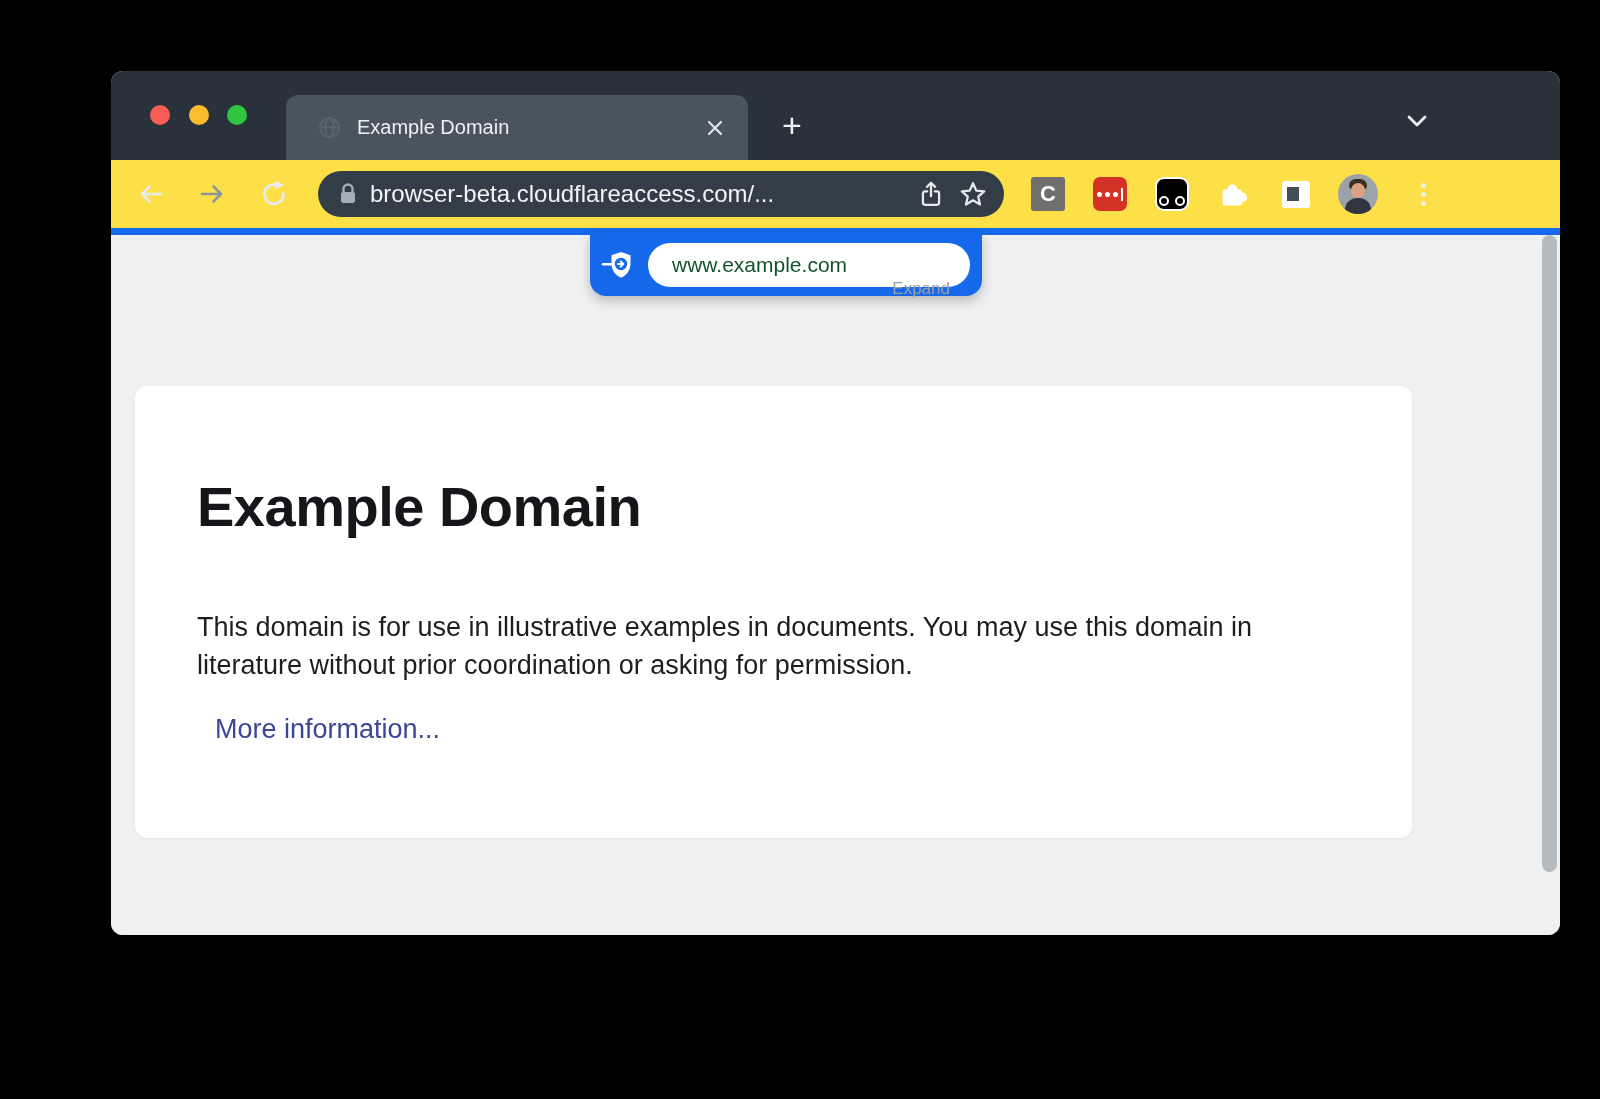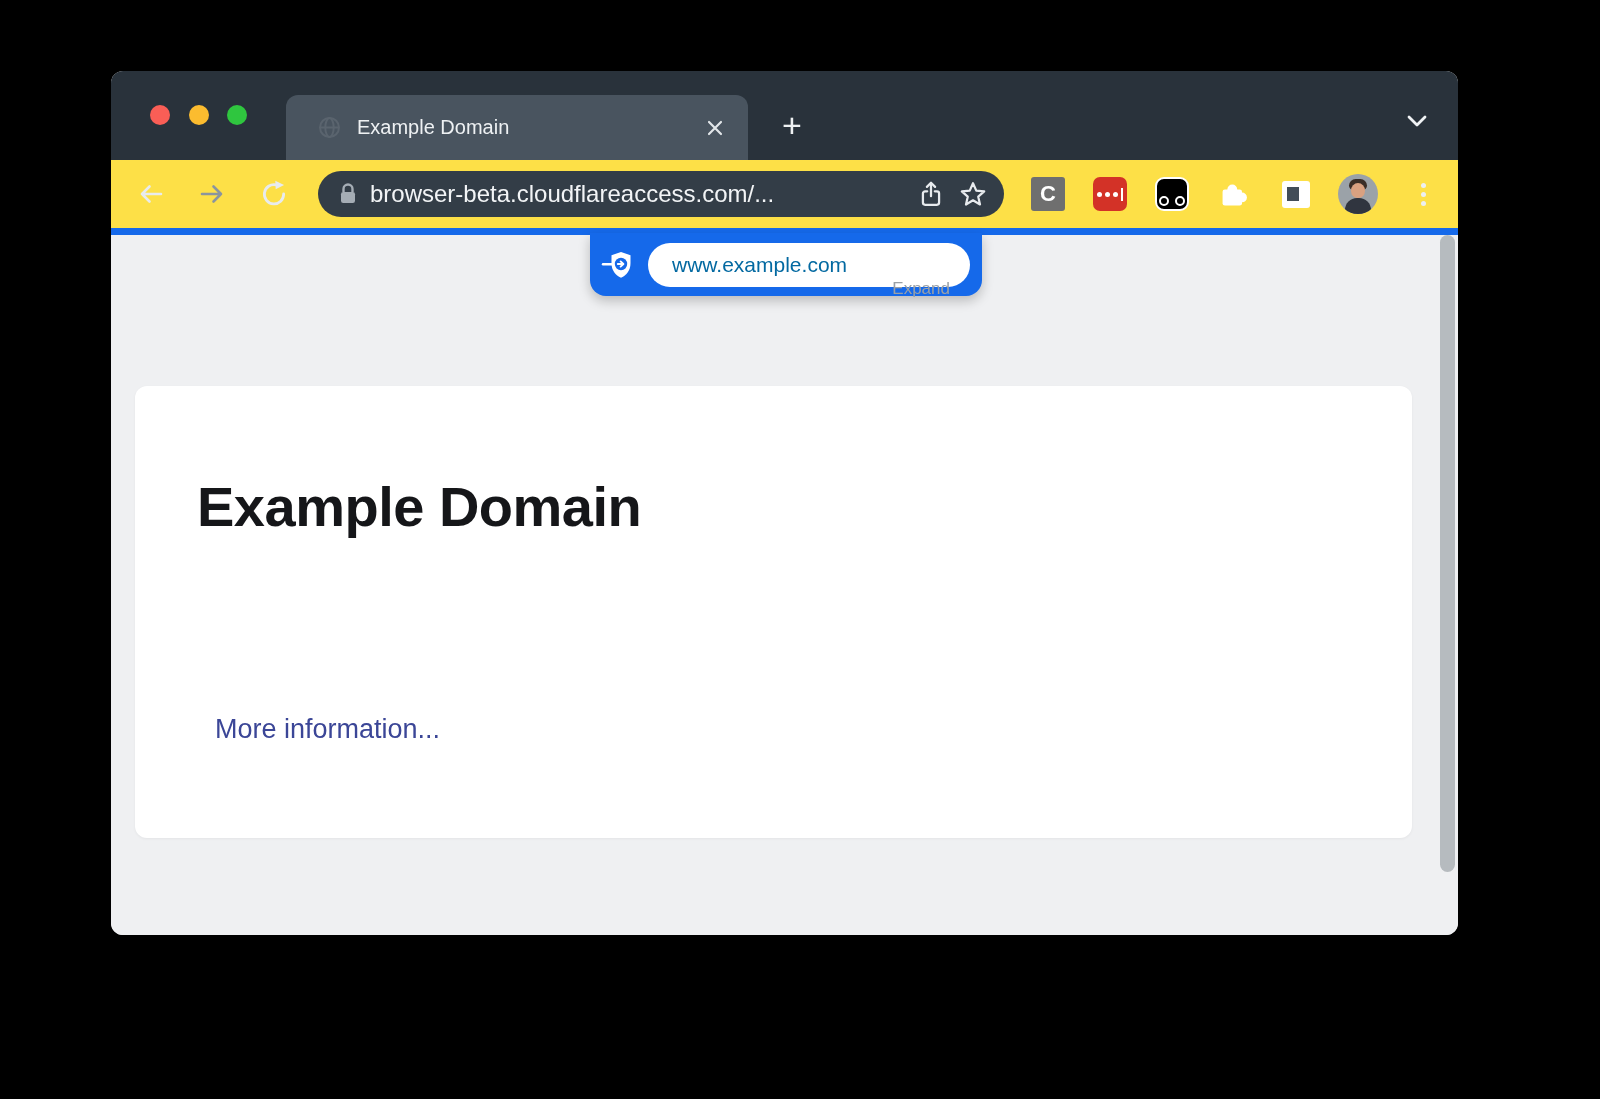--- a/index.html
+++ b/index.html
@@ -1,19 +1,19 @@
 <!DOCTYPE html>
 <html><head>
 <meta charset="utf-8">
 <style>
   * { margin:0; padding:0; box-sizing:border-box; }
   html,body { width:1600px; height:1099px; background:#000; overflow:hidden;
               font-family:"Liberation Sans", sans-serif; }
 
-  .window { position:absolute; left:111px; top:71px; width:1347px; height:864px;
+  .window { position:absolute; left:111px; top:71px; width:1449px; height:864px;
             border-radius:12px; overflow:hidden; background:#eff0f2; }
 
   
   .tabstrip { position:relative; height:89px; background:#29323b; }
   .traffic { position:absolute; top:34px; width:20px; height:20px; border-radius:50%; }
   .t-red    { left:39px;  background:#f95e56; }
   .t-yellow { left:78px;  background:#fbbc2f; }
   .t-green  { left:116px; background:#2fc63f; }
 
   .tab { position:absolute; left:175px; top:24px; width:462px; height:65px;
@@ -76,21 +76,21 @@
   .bluestrip { height:7px; background:#1569ea; }
   .page { position:relative; height:700px; background:#eff0f2; }
 
   .badge { position:absolute; left:479px; top:-2px; width:392px; height:63px;
            background:#1569ea; border-radius:0 0 16px 16px; display:flex; align-items:center;
            box-shadow:0 5px 12px rgba(0,0,0,.22); cursor:pointer; }
   .badge-shield { margin-left:11px; flex:0 0 auto; }
   .badge-pill { margin-left:13px; width:322px; height:44px; background:#fff; border-radius:22px;
                 display:flex; align-items:center; justify-content:space-between;
                 padding:0 20px 0 24px; }
-  .badge-domain { color:#0369a1; font-size:21px; }
+  .badge-domain { color:#14532d; font-size:21px; }
   .badge-expand { color:#9aa0a6; font-size:17px; cursor:pointer;margin-top:48px; }
 
   .card { position:absolute; left:24px; top:151px; width:1277px; height:452px;
           background:#fff; border-radius:12px; box-shadow:0 1px 3px rgba(0,0,0,.05); }
   .card h1 { position:absolute; left:62px; top:88px; font-size:56px; font-weight:bold;
              color:#151619; letter-spacing:-0.5px; }
   .card p  { position:absolute; left:62px; top:222px; width:1155px; font-size:27px;
              line-height:38px; color:#1d1e20; }
   .card a  { position:absolute; left:80px; top:328px; font-size:27px; color:#3b4697;
              text-decoration:none; cursor:pointer; }
@@ -238,19 +238,20 @@
         </svg>
       </span>
       <span class="badge-pill">
         <span class="badge-domain">www.example.com</span>
         <span class="badge-expand">Expand</span>
       </span>
     </div>
 
     <div class="card">
       <h1>Example Domain</h1>
+      <p>This domain is for use in illustrative examples in documents. You may use this domain in literature without prior coordination or asking for permission.</p>
       <a href="#">More information...</a>
     </div>
 
     <div class="scrollbar"></div>
   </div>
 
 </div>
 
 </body></html>

